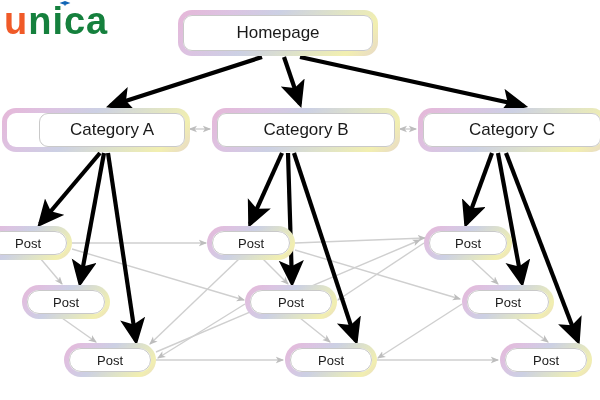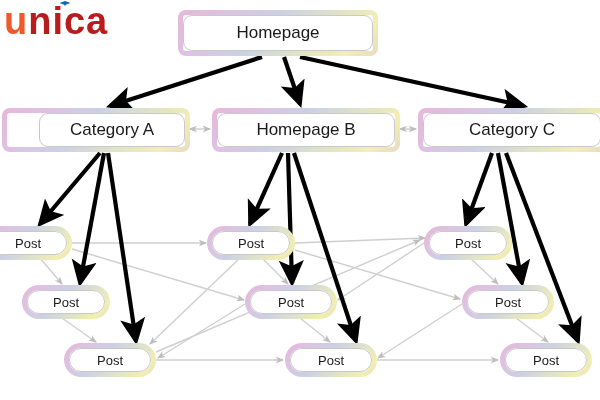--- a/index.html
+++ b/index.html
@@ -14,21 +14,21 @@
 
   
   .logo{
     position:absolute;left:4px;top:2px;
     font-family:"Liberation Sans", sans-serif;
     font-size:38px;font-weight:700;letter-spacing:1px;
     line-height:1;
     user-select:none;
   }
   .logo .u{color:#f05a28;}
-  .logo .rest{color:#b91c1c;text-align:center;}
+  .logo .rest{color:#15803d;text-align:center;}
   .logo .dotwrap{position:relative;display:inline-block;}
   .cap{
     position:absolute;left:50%;top:-3px;transform:translateX(-50%);
     width:11px;height:5px;
   }
 
   
   svg.edges{position:absolute;left:0;top:0;width:600px;height:400px;pointer-events:none;}
 
   
@@ -45,21 +45,21 @@
     z-index:3;
   }
   .node .inner{
     box-sizing:border-box;
     width:100%;height:100%;
     border:1px solid #c9c9c9;
     background:#fff;
     display:flex;align-items:center;justify-content:center;
     white-space:nowrap;
   }
-  .node.big{border-radius:8px;font-size:17px;}
+  .node.big{border-radius:14px;font-size:17px;}
   .node.big .inner{border-radius:9px;}
   .node.pill{border-radius:999px;font-size:13px;}
   .node.pill .inner{border-radius:999px;}
 </style>
 </head>
 <body>
 
 <div id="stage">
 
   <div class="logo">
@@ -128,21 +128,21 @@
   </svg>
 
   <div class="node big" style="left:178px;top:10px;width:200px;height:46px;">
     <div class="inner">Homepage</div>
   </div>
 
   <div class="node big" style="left:2px;top:108px;width:188px;height:44px;padding-left:32px;">
     <div class="inner">Category A</div>
   </div>
   <div class="node big" style="left:212px;top:108px;width:188px;height:44px;">
-    <div class="inner">Homepage B</div>
+    <div class="inner">Category B</div>
   </div>
   <div class="node big" style="left:418px;top:108px;width:188px;height:44px;">
     <div class="inner">Category C</div>
   </div>
 
   <div class="node pill" style="left:-16px;top:226px;width:88px;height:34px;">
     <div class="inner">Post</div>
   </div>
   <div class="node pill" style="left:22px;top:285px;width:88px;height:34px;">
     <div class="inner">Post</div>

